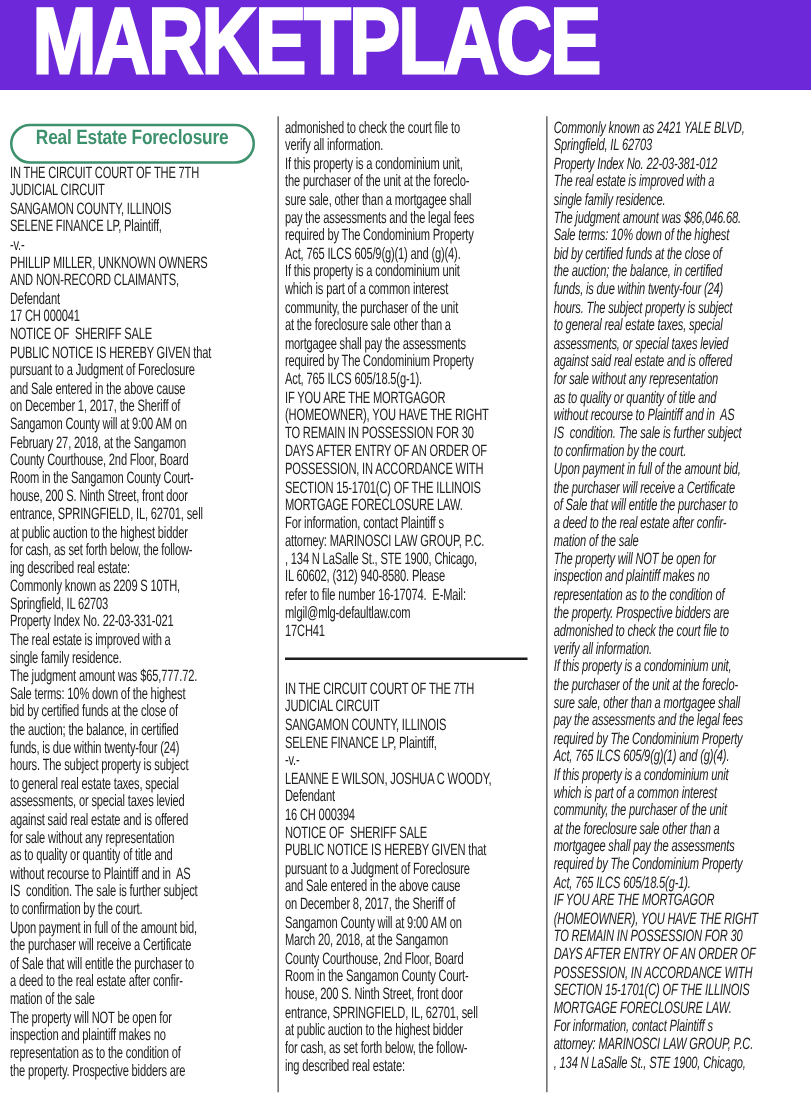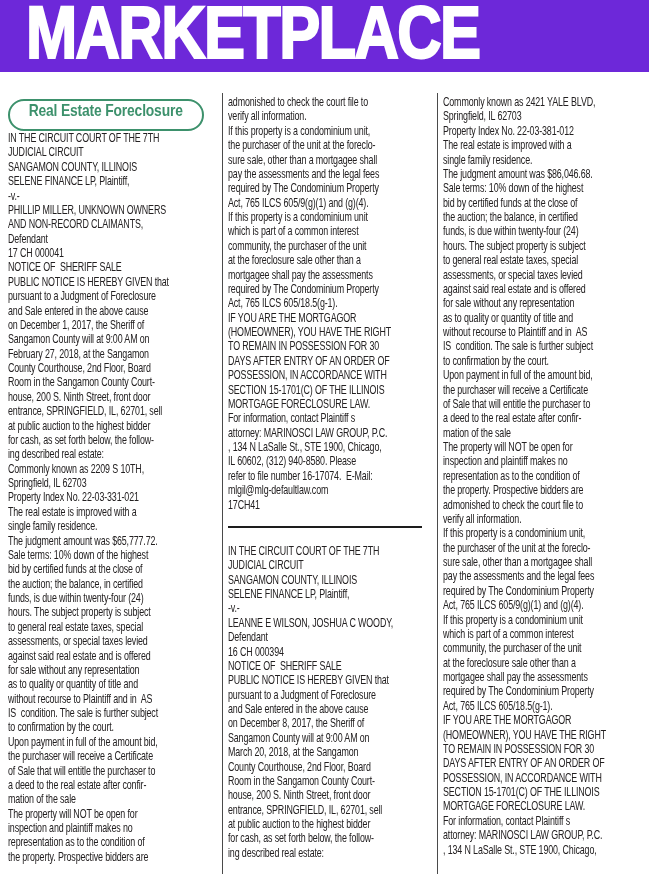--- a/index.html
+++ b/index.html
@@ -30,21 +30,21 @@
   }
   .pill-label{
     font-size:16.5px;font-weight:bold;color:#3d916c;
     letter-spacing:-0.2px;white-space:nowrap;
     transform:scaleX(0.84);transform-origin:50% 50%;
   }
   
   .col{position:absolute;overflow:visible;}
   .col-1{left:8px;top:131px;width:207px;}
   .col-2{left:228px;top:95px;width:203px;}
-  .col-3{left:443px;top:95px;width:203px;}
+  .col-3{left:443px;top:95px;width:203px;font-style:italic;}
   .coltext{
     width:300px;
     font-size:13.2px;line-height:14.37px;color:#232021;
     letter-spacing:-0.2px;
     white-space:pre-wrap;
     transform:scaleX(0.675);transform-origin:0 0;
   }
   
   .notice-divider{
     width:194px;height:2px;background:#1d1d1d;border:none;

